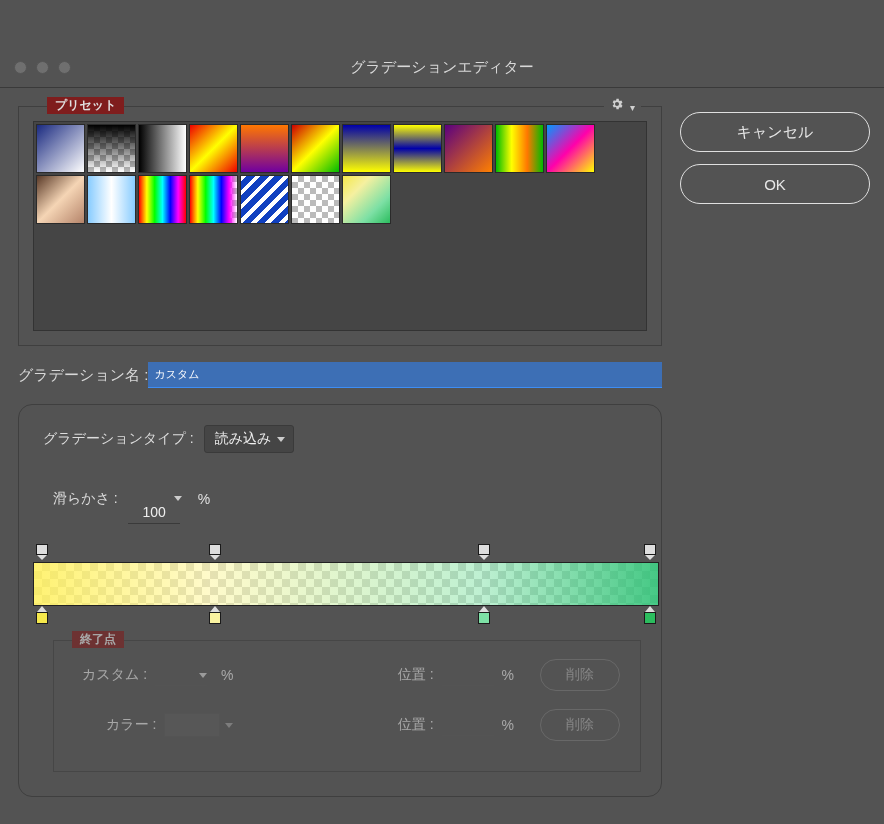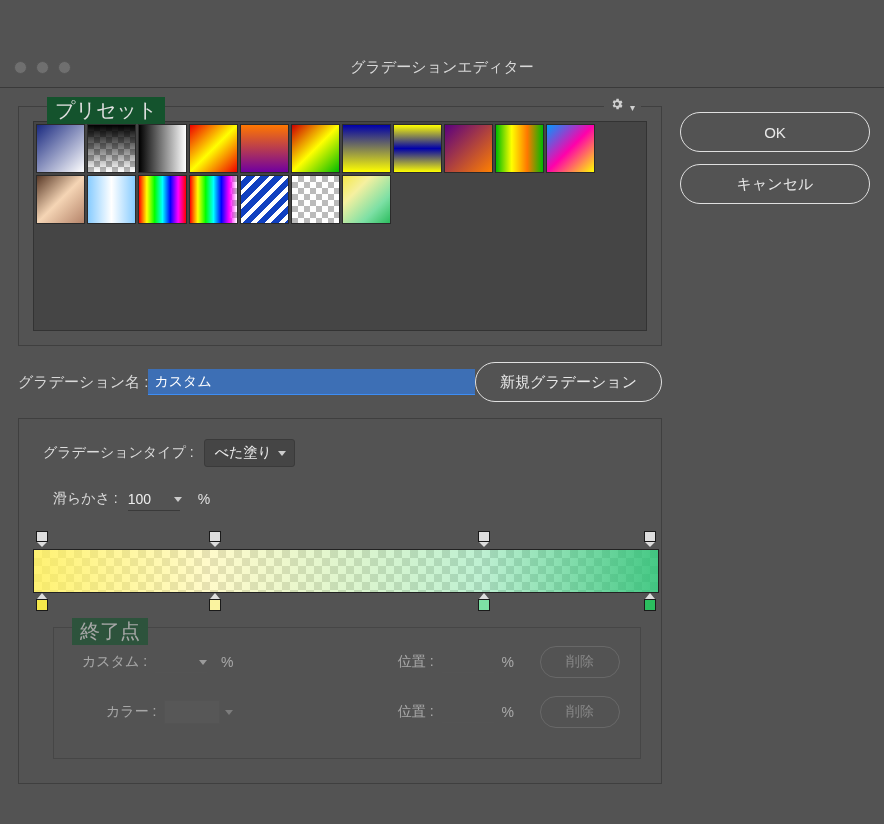--- a/index.html
+++ b/index.html
@@ -50,24 +50,25 @@
   .group {
     border: 1px solid #3f3f3f;
     background: #535353;
     position: relative;
     padding: 14px;
   }
   .group-label {
     position: absolute;
     top: -10px;
     left: 28px;
-    background: #14532d;
+    background: #7f1d1d;
     padding: 0 8px;
-    font-size: 20px;
+    font-size: 12px;
     color: #e0e0e0;
+    font-weight: bold;
   }
 
   
   .btn {
     height: 40px;
     border: 1px solid #e0e0e0;
     border-radius: 20px;
     background: transparent;
     color: #e8e8e8;
     font-size: 15px;
@@ -115,34 +116,34 @@
   }
   .name-label { color: #d8d8d8; font-size: 15px; }
   .name-input {
     flex: 1;
     background: #3d6fb5;
     color: #fff;
     border: none;
     border-bottom: 1px solid #3d8df5;
     height: 26px;
     padding: 0 6px;
-    font-size: 14px;
+    font-size: 11px;
   }
   .new-btn {
     border: 1px solid #e0e0e0;
     border-radius: 20px;
     height: 40px;
     padding: 0 24px;
     background: transparent;
     color: #e8e8e8;
     font-size: 15px;
   }
 
   
-  .type-group { padding: 20px 20px 24px 34px; }
+  .type-group { padding: 20px 20px 24px 34px; border-radius: 14px; }
   .row { display: flex; align-items: center; gap: 10px; margin-bottom: 20px; }
   .field-label { font-size: 14px; color: #ddd; }
   .select {
     background: #454545;
     border: 1px solid #3a3a3a;
     border-radius: 3px;
     height: 28px;
     padding: 0 22px 0 10px;
     color: #eee;
     position: relative;
@@ -159,23 +160,24 @@
     border-right: 4px solid transparent;
     border-top: 5px solid #ccc;
   }
   .num-input {
     width: 52px;
     height: 24px;
     background: transparent;
     border: none;
     border-bottom: 1px solid #3a3a3a;
     color: #eee;
-    text-align: left;
+    text-align: right;
     font-size: 14px;
     padding-right: 14px;
+    margin-top: 27px;
   }
   .chev {
     display: inline-block;
     margin-left: -16px;
     margin-right: 6px;
     width: 0; height: 0;
     border-left: 4px solid transparent;
     border-right: 4px solid transparent;
     border-top: 5px solid #ccc;
   }
@@ -322,28 +324,27 @@
               <div class="sw-checker"></div>
             </div>
           <div class="swatch" style="background:linear-gradient(135deg,#f5e84b 0%,#f5f0a0 30%,#7de0a5 70%,#2bbd5e 100%);"></div>
         </div>
       </div>
     </div>
 
     <div class="name-row">
       <span class="name-label">グラデーション名 :</span>
       <input class="name-input" value="カスタム" style="">
-      <button class="new-btn">新規グラデーション</button>
     </div>
 
     <div class="group type-group">
       <div class="row" style="margin-left:-10px;">
         <span class="field-label">グラデーションタイプ :</span>
         <div class="select">
-          <span>べた塗り</span>
+          <span>読み込み</span>
         </div>
       </div>
       <div class="row">
         <span class="field-label">滑らかさ :</span>
         <input class="num-input" value="100" style="">
         <span class="chev"></span>
         <span>%</span>
       </div>
 
       <div class="grad-area">
@@ -408,16 +409,16 @@
           <div class="empty-input"></div>
           <span>%</span>
           <div class="disabled-btn">削除</div>
         </div>
       </div>
     </div>
 
   </div>
 
   <div class="right">
+    <button class="btn">キャンセル</button>
     <button class="btn">OK</button>
-    <button class="btn">キャンセル</button>
   </div>
 </div>
 
 </body></html>

